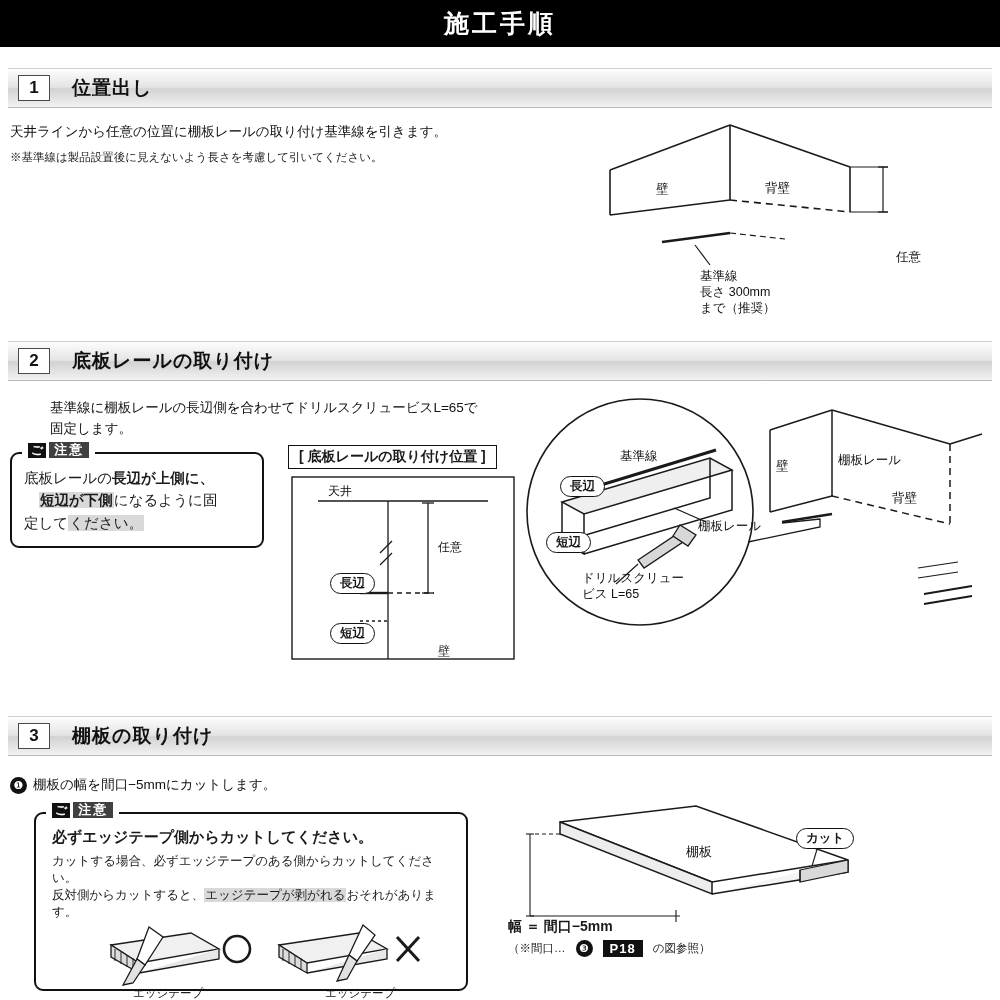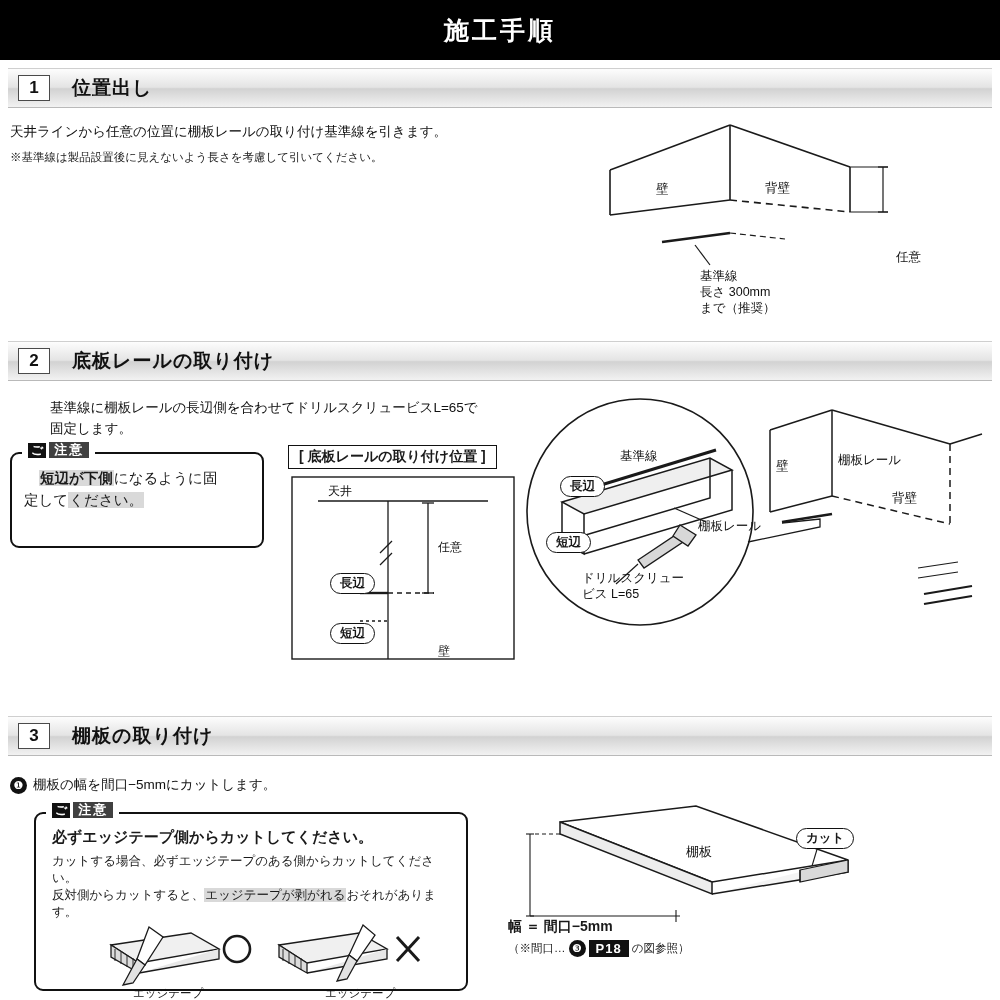--- a/index.html
+++ b/index.html
@@ -10,21 +10,21 @@
   body {
     width: 1000px;
     height: 1000px;
     font-family: "Liberation Sans", sans-serif;
     color: #1a1a1a;
     position: relative;
     overflow: hidden;
   }
   
   .title-bar {
-    height: 60px;
+    height: 47px;
     background: #000000;
     color: #ffffff;
     display: flex;
     align-items: center;
     justify-content: center;
   }
   .title-bar .title-text {
     font-size: 25px;
     font-weight: bold;
     letter-spacing: 3px;
@@ -213,20 +213,23 @@
   <div class="body-text">固定します。</div>
 </div>
 
 <div class="sec caution-box" style="left:10px; top:452px; width:250px; height:92px;">
   <div class="caution-tag">
     <span class="go">ご</span>
     <span class="word">注意</span>
   </div>
   <div style="padding:13px 12px 0 12px; font-size:14.5px; line-height:1.55;">
     <div>
+      <span>底板レールの</span><span style="font-weight:bold;">長辺が上側に、</span>
+    </div>
+    <div>
       <span style="font-weight:bold;margin-left:15px;" class="hl">短辺が下側</span><span>になるように固</span>
     </div>
     <div>
       <span>定して</span><span class="hl">ください。</span>
     </div>
   </div>
 </div>
 
 <div class="sec" style="left:288px; top:445px;">
   <div style="font-size:14px; font-weight:bold; border:1.5px solid #111; display:inline-block; padding:2px 10px;">[ 底板レールの取り付け位置 ]</div>
@@ -425,19 +428,19 @@
     <path d="M318 56 L312 76"></path>
   </g>
   <g class="svg-text" font-size="13" fill="#111">
     <text x="186" y="66">棚板</text>
   </g>
 </svg>
   <div style="position:absolute; left:296px; top:38px;">
     <span class="label-box">カット</span>
   </div>
   <div style="position:absolute; left:8px; top:128px; font-size:14px; font-weight:bold;">幅 ＝ 間口−5mm</div>
-  <div style="position:absolute; left:8px; top:150px; font-size:11.5px; display:flex; align-items:center; gap:3px;">
+  <div style="position:absolute; left:8px; top:150px; font-size:11.5px; display:flex; align-items:center; gap:10px;">
     <span>（※間口…</span>
     <span class="circ-num" style="margin-right:0;">❸</span>
     <span class="pill">P18</span>
     <span>の図参照）</span>
   </div>
 </div>
 
 </body></html>

